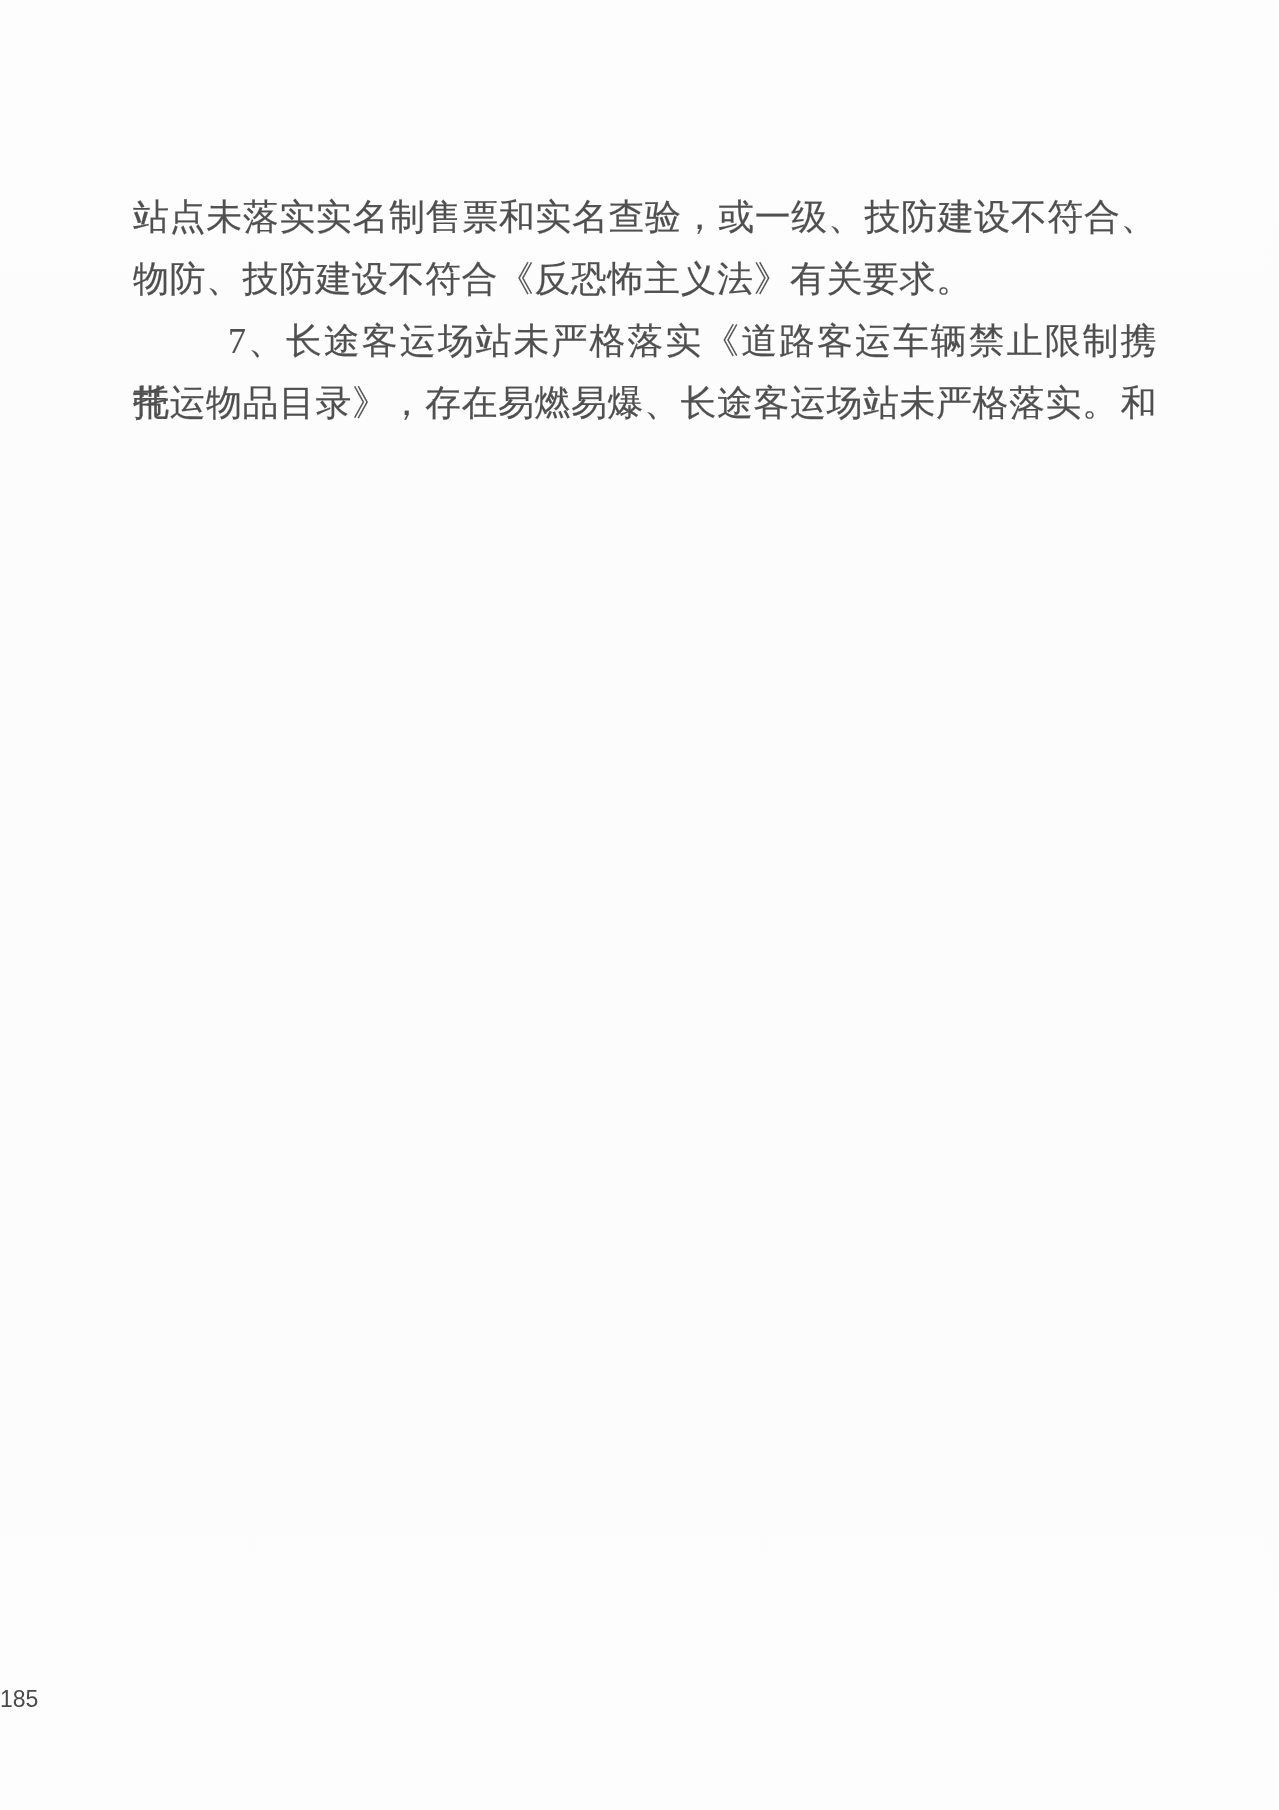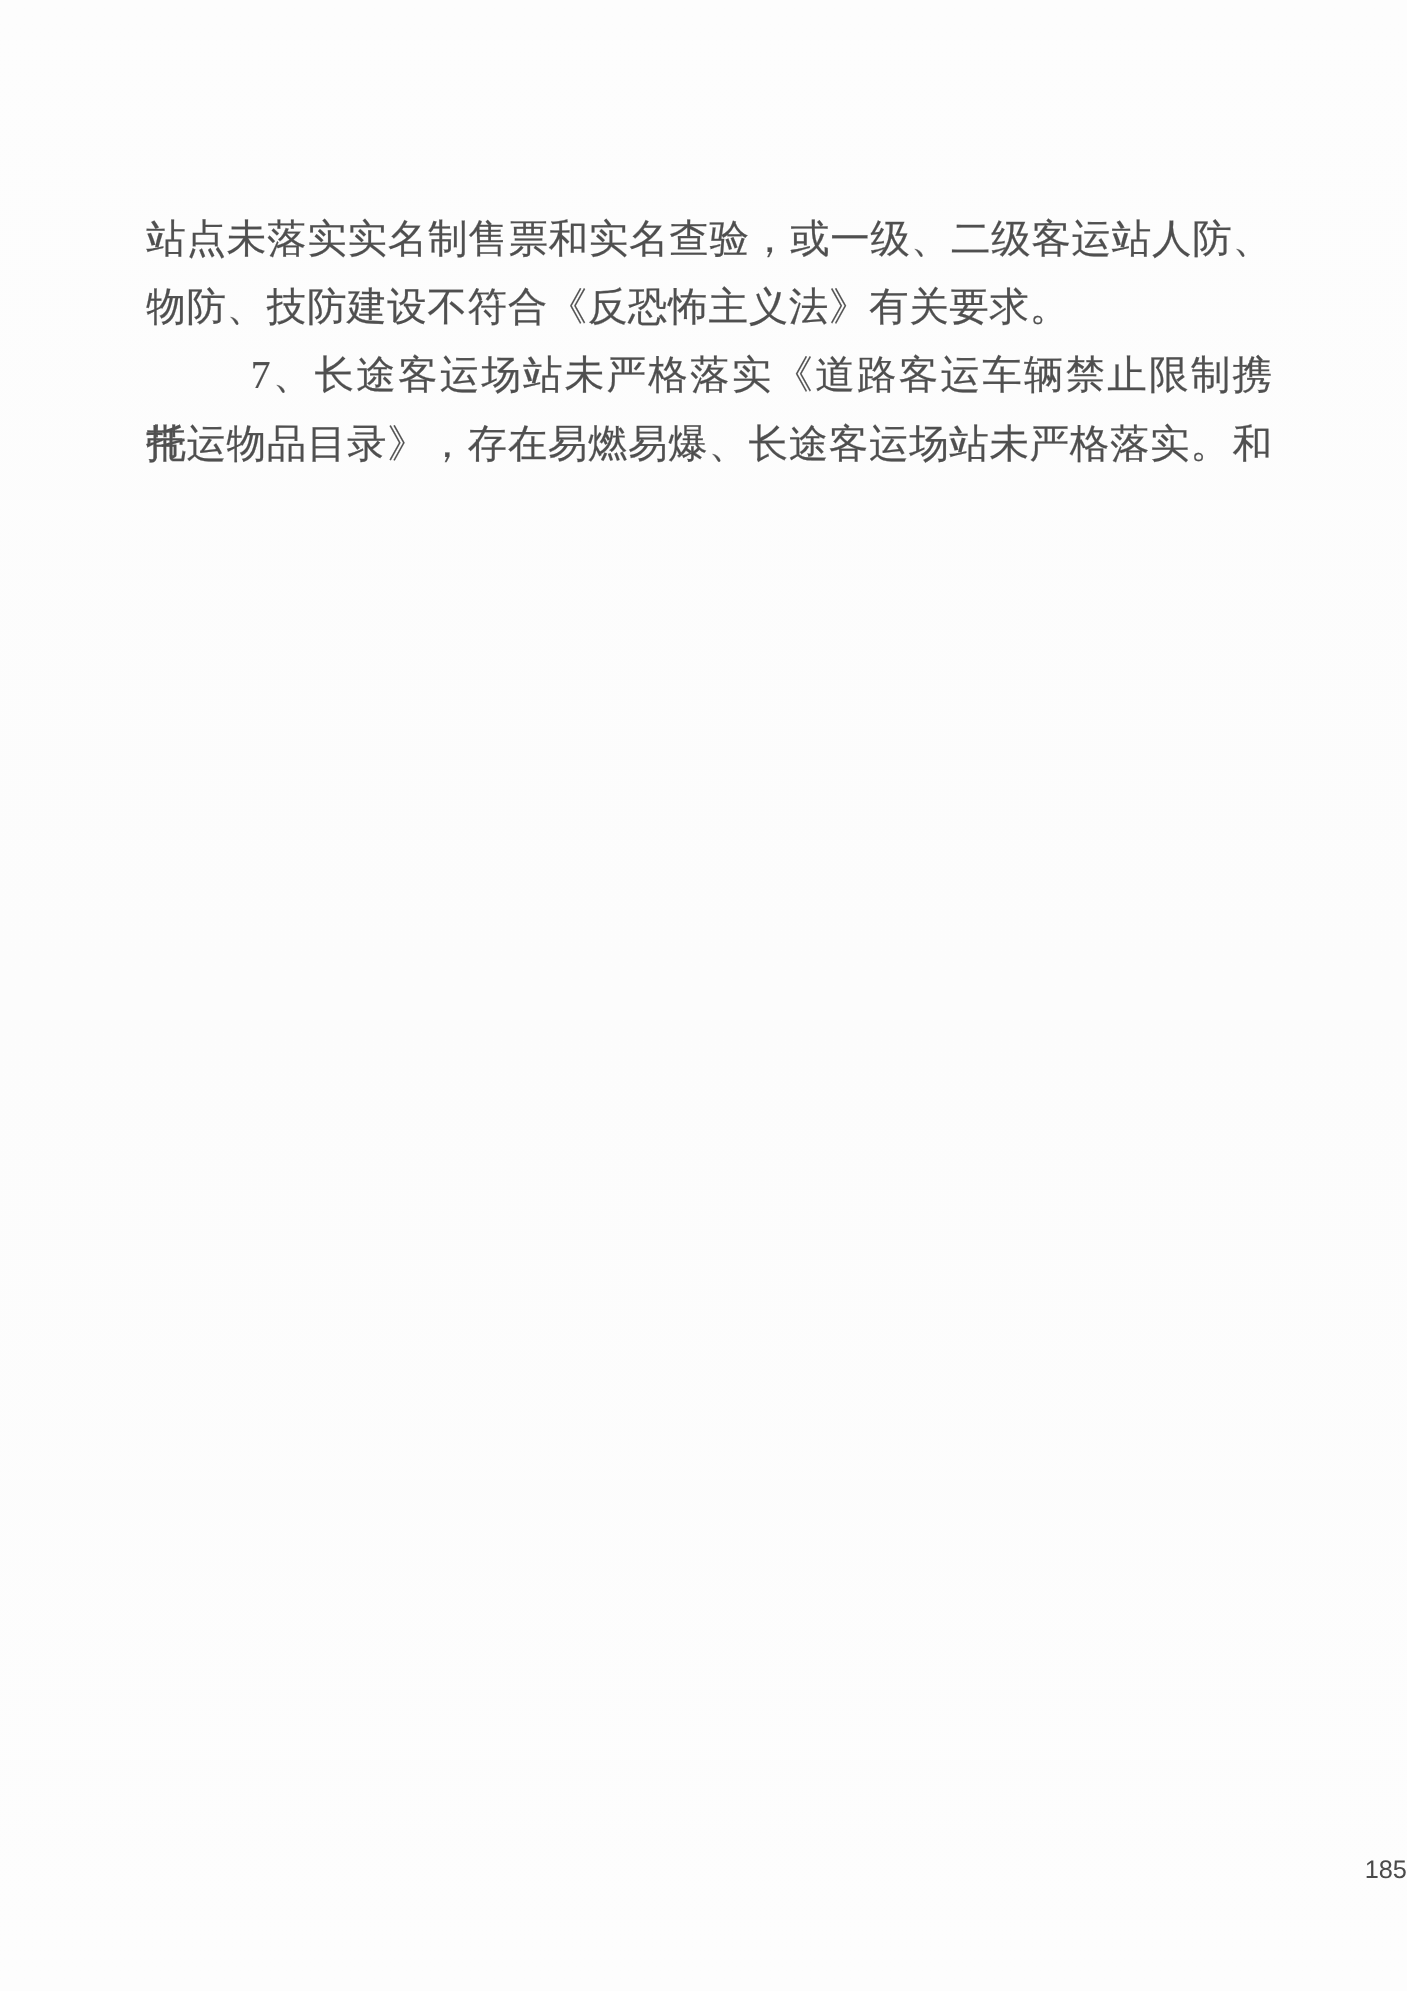--- a/index.html
+++ b/index.html
@@ -41,31 +41,31 @@
     text-align-last: justify;
   }
   .line.indent {
     text-indent: 95px;
   }
   .page-number {
     position: absolute;
     top: 1686px;
     left: 0;
     width: 1279px;
-    text-align: right;
+    text-align: left;
     font-family: "Liberation Sans", "DejaVu Sans", sans-serif;
     font-size: 23px;
     color: #4a4a4a;
   }
 </style>
 </head>
 <body>
 
 <div class="page">
   <div class="text-block">
-    <div class="line full">站点未落实实名制售票和实名查验，或一级、二级客运站人防、</div>
+    <div class="line full">站点未落实实名制售票和实名查验，或一级、技防建设不符合、</div>
     <div class="line">物防、技防建设不符合《反恐怖主义法》有关要求。</div>
     <div class="line full indent">7、长途客运场站未严格落实《道路客运车辆禁止限制携带和</div>
     <div class="line">托运物品目录》，存在易燃易爆、长途客运场站未严格落实。</div>
   </div>
 
   <div class="page-number">185</div>
 </div>
 
 </body></html>

